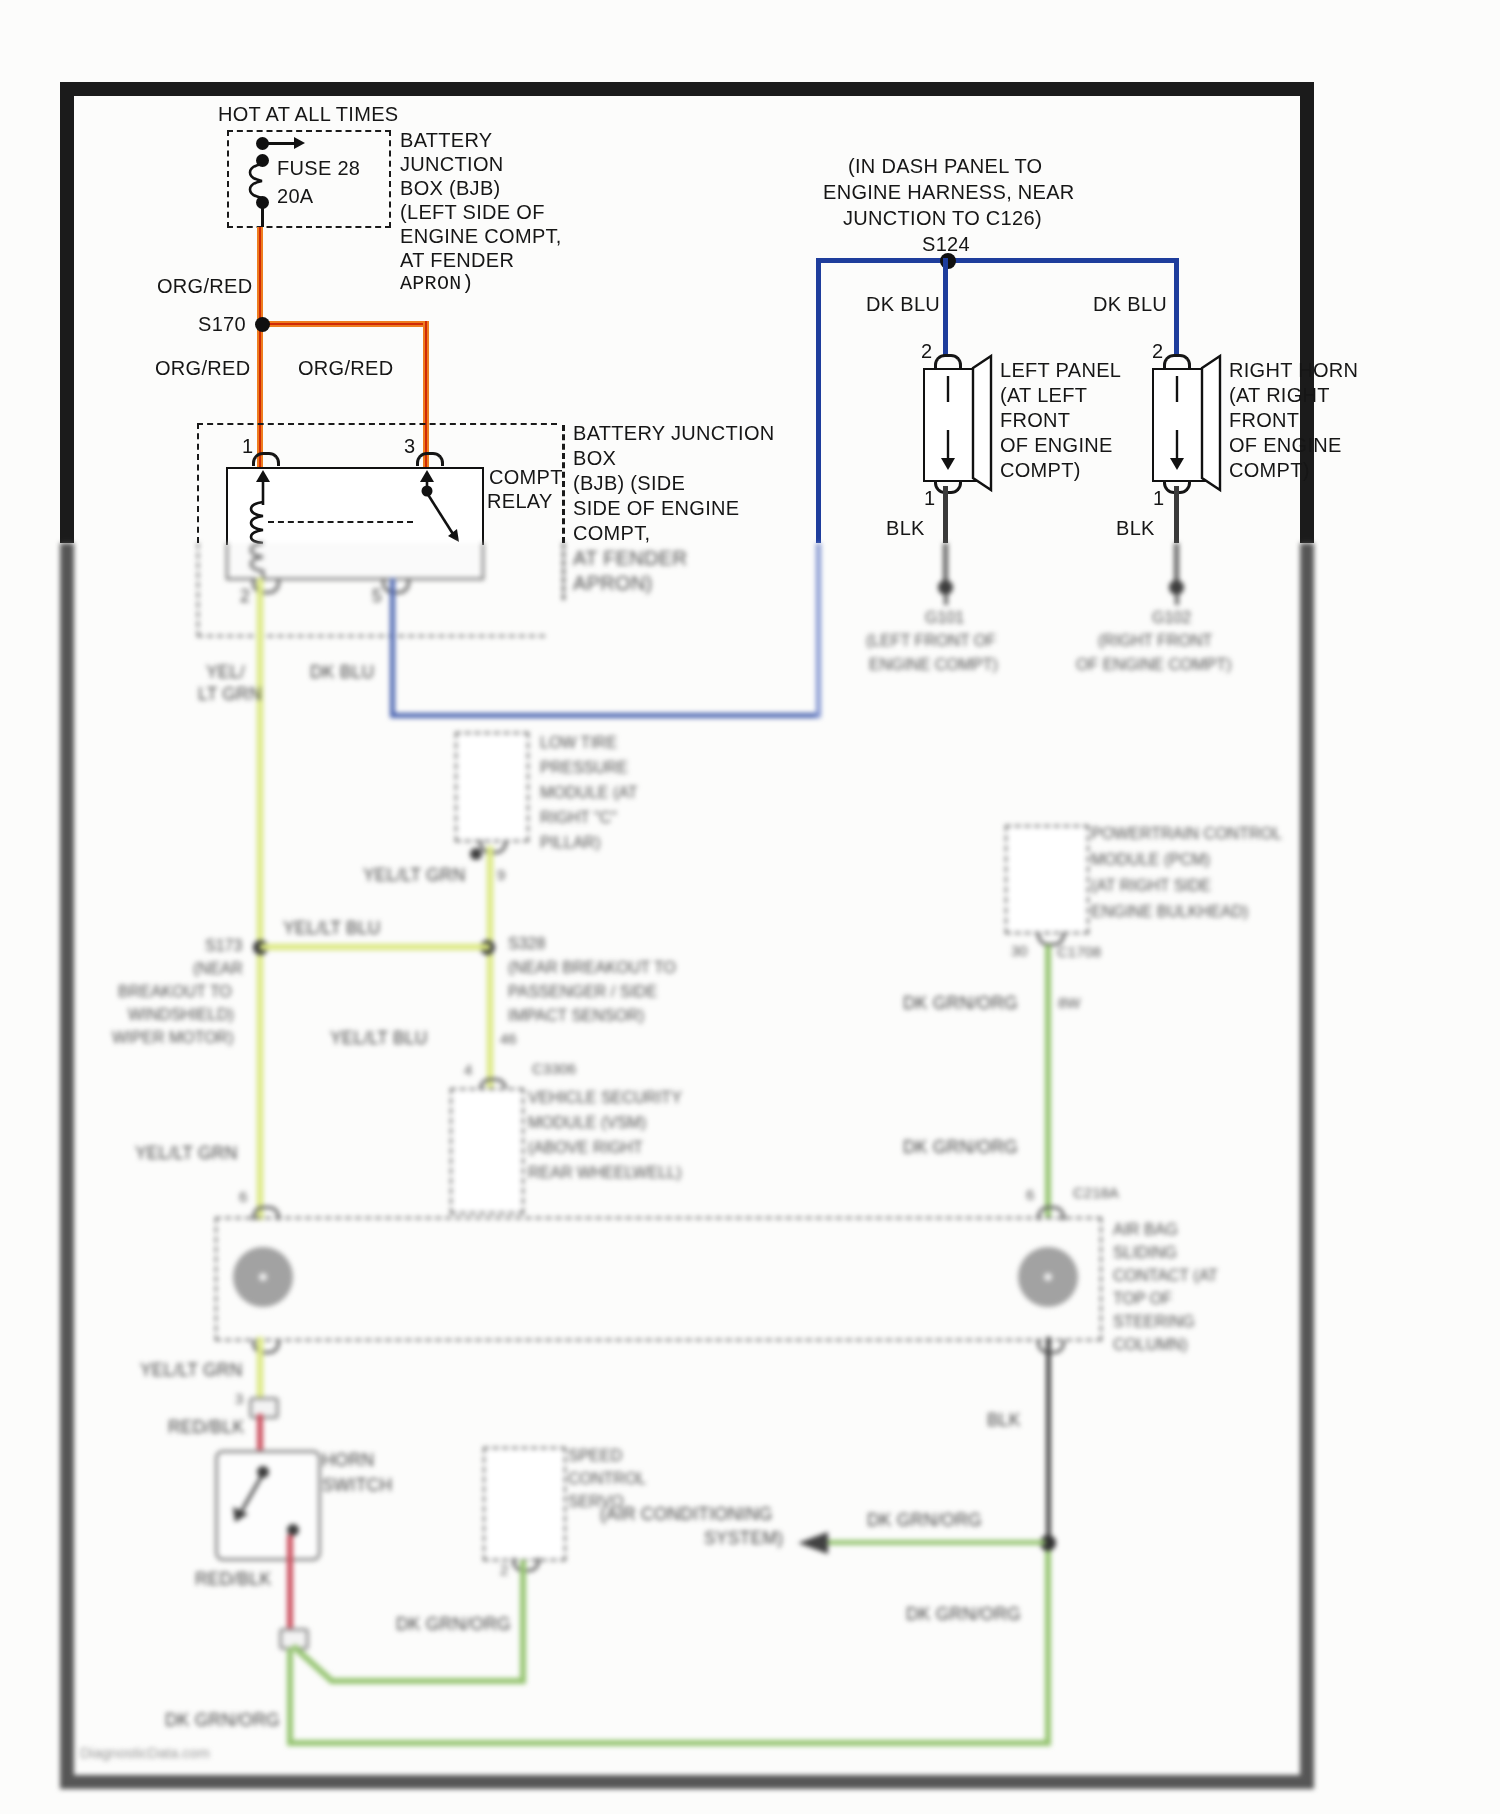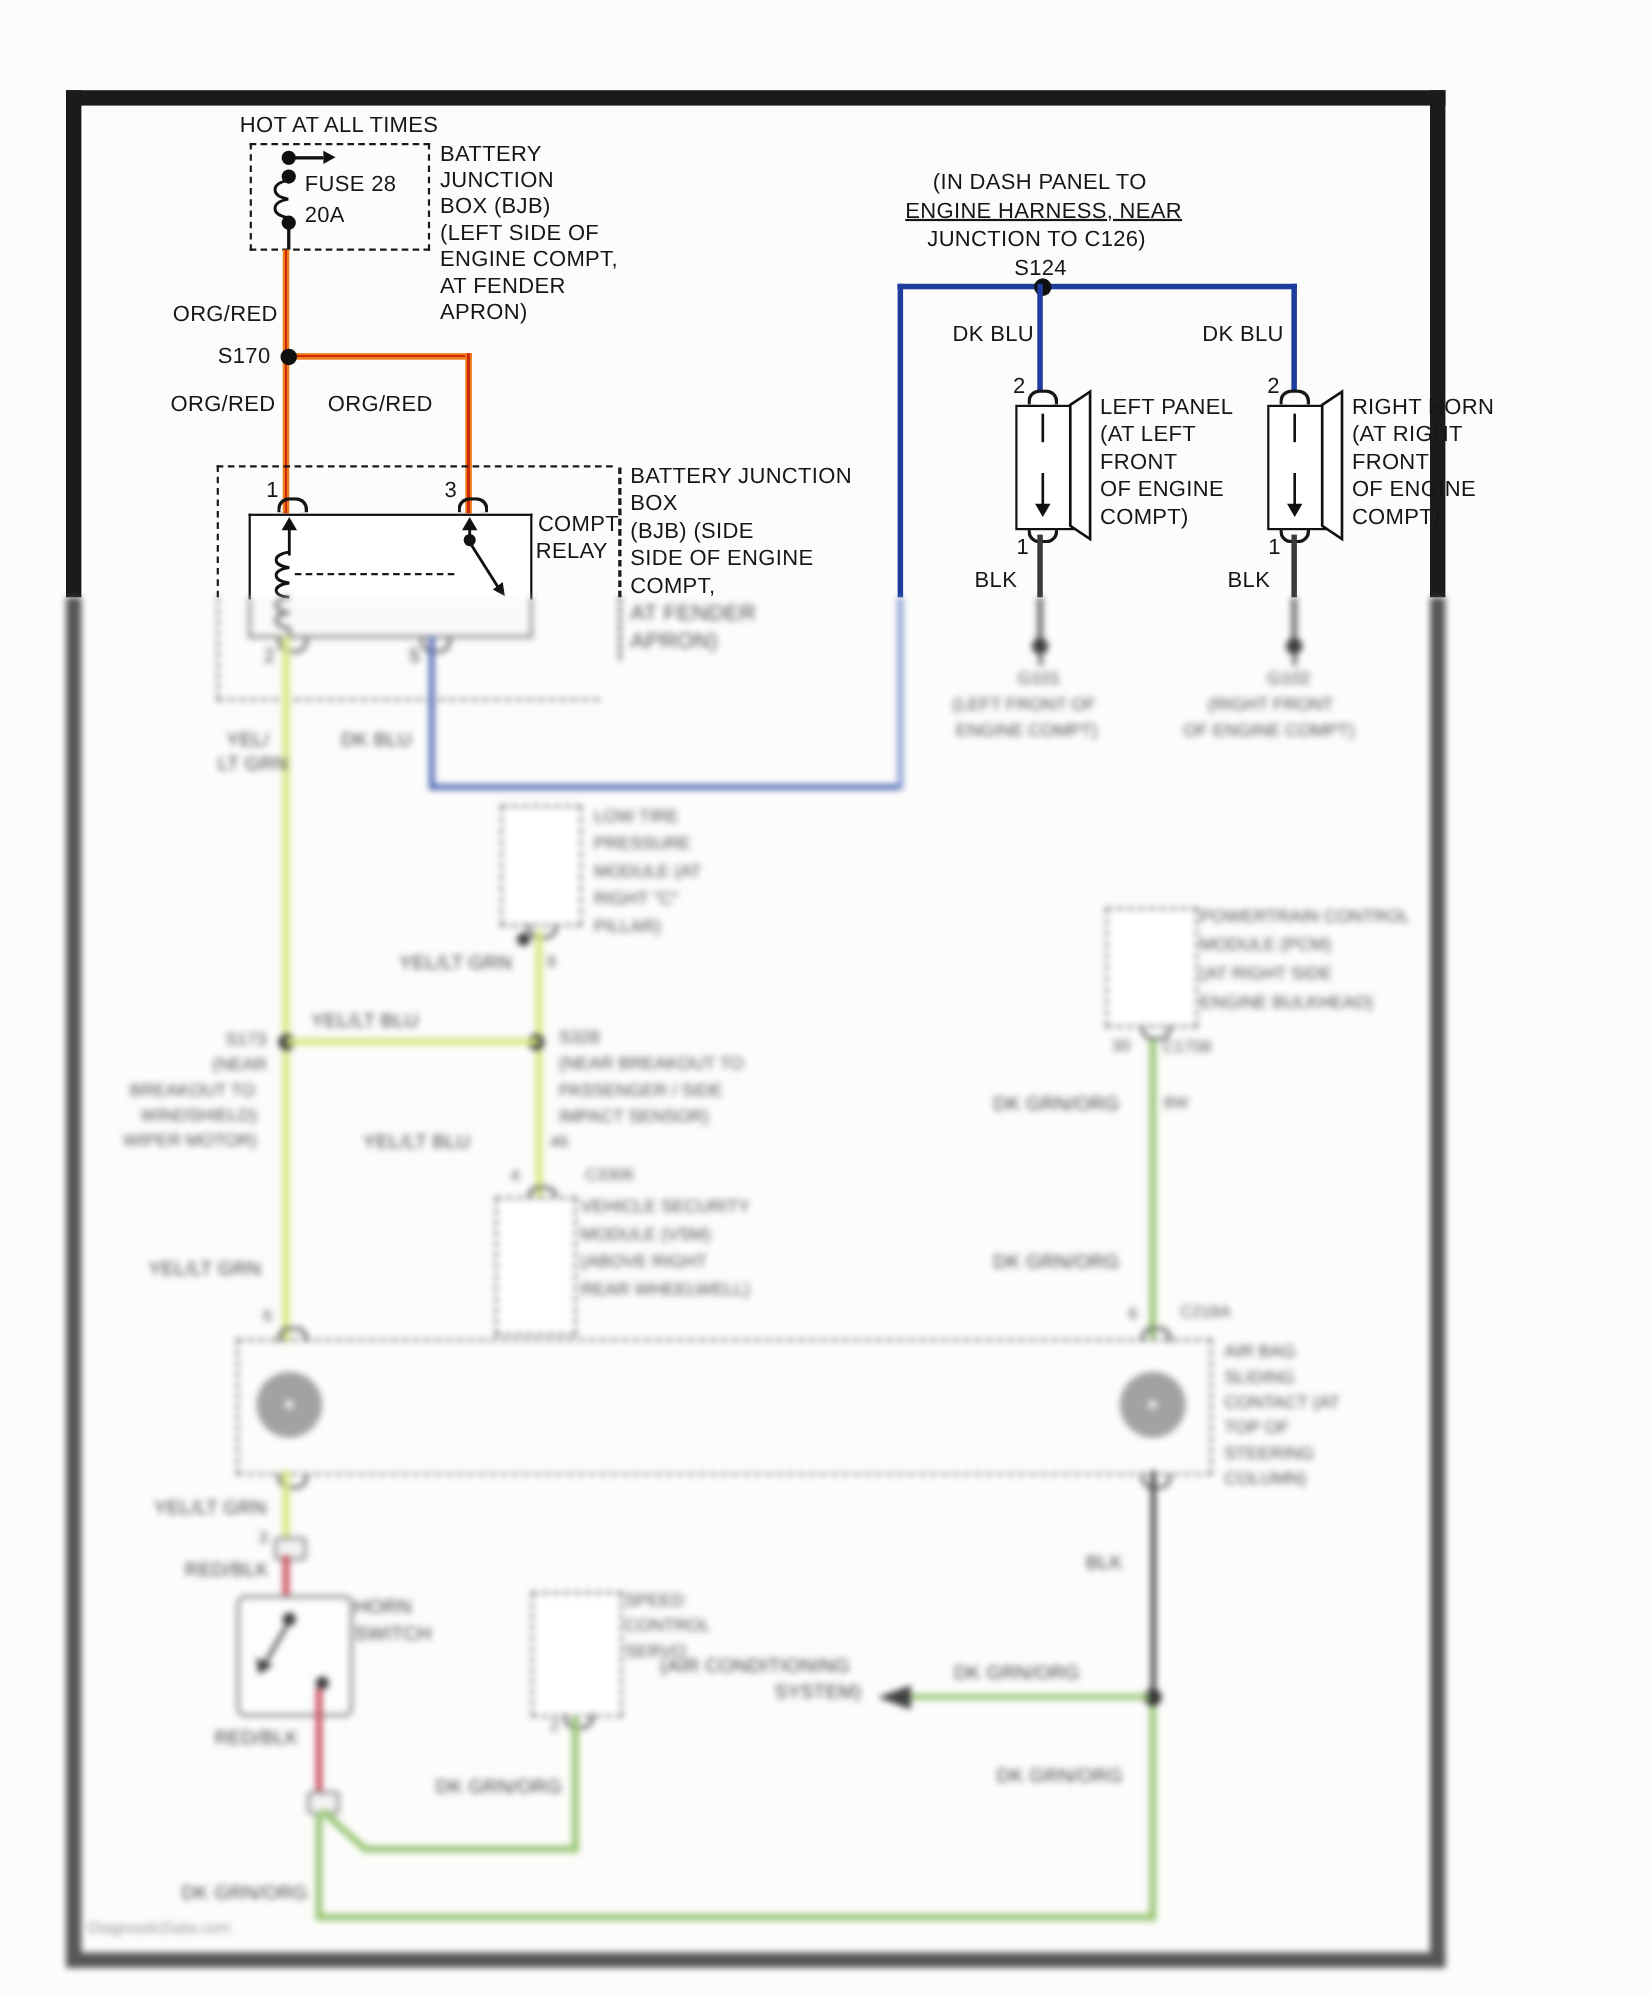--- a/index.html
+++ b/index.html
@@ -55,21 +55,21 @@
     <div class="wv" style="left:261px;top:206px;width:3px;height:21px;background:#111;"></div>
     <div class="t f20" style="left:277px;top:158px;">FUSE 28</div>
     <div class="t f20" style="left:277px;top:186px;">20A</div>
 
     <div class="t f20" style="left:400px;top:130px;">BATTERY</div>
     <div class="t f20" style="left:400px;top:154px;">JUNCTION</div>
     <div class="t f20" style="left:400px;top:178px;">BOX (BJB)</div>
     <div class="t f20" style="left:400px;top:202px;">(LEFT SIDE OF</div>
     <div class="t f20" style="left:400px;top:226px;">ENGINE COMPT,</div>
     <div class="t f20" style="left:400px;top:250px;">AT FENDER</div>
-    <div class="t f20" style="left:400px;top:274px;">APRON)</div>
+    <div class="t f20" style="left:400px;top:274px;font-family:Liberation Mono, monospace;">APRON)</div>
 
     <div class="wv" style="left:257px;top:227px;width:6px;height:240px;background:linear-gradient(90deg,#ee7d1e 0 2px,#cf2a06 2px 4px,#ee7d1e 4px 6px);"></div>
     <div class="wh" style="left:257px;top:321px;width:172px;height:6px;background:linear-gradient(180deg,#ee7d1e 0 2px,#cf2a06 2px 4px,#ee7d1e 4px 6px);"></div>
     <div class="wv" style="left:423px;top:321px;width:6px;height:146px;background:linear-gradient(90deg,#ee7d1e 0 2px,#cf2a06 2px 4px,#ee7d1e 4px 6px);"></div>
     <div class="t f20" style="left:157px;top:276px;">ORG/RED</div>
     <div class="t f20" style="left:198px;top:314px;">S170</div>
     <div class="dot" style="left:255px;top:317px;width:15px;height:15px;"></div>
     <div class="t f20" style="left:155px;top:358px;">ORG/RED</div>
     <div class="t f20" style="left:298px;top:358px;">ORG/RED</div>
 
@@ -103,21 +103,21 @@
 
     <div class="t f20" style="left:489px;top:467px;">COMPT</div>
     <div class="t f20" style="left:487px;top:491px;">RELAY</div>
     <div class="t f20" style="left:573px;top:423px;">BATTERY JUNCTION</div>
     <div class="t f20" style="left:573px;top:448px;">BOX</div>
     <div class="t f20" style="left:573px;top:473px;">(BJB) (SIDE</div>
     <div class="t f20" style="left:573px;top:498px;">SIDE OF ENGINE</div>
     <div class="t f20" style="left:573px;top:523px;">COMPT,</div>
 
     <div class="t f20" style="left:848px;top:156px;">(IN DASH PANEL TO</div>
-    <div class="t f20" style="left:823px;top:182px;text-decoration:underline;">ENGINE HARNESS, NEAR</div>
+    <div class="t f20" style="left:823px;top:182px;">ENGINE HARNESS, NEAR</div>
     <div class="t f20" style="left:843px;top:208px;">JUNCTION TO C126)</div>
     <div class="t f20" style="left:922px;top:234px;">S124</div>
     <div class="wh" style="left:816px;top:258px;width:363px;height:5px;background:#1e3d9c;"></div>
     <div class="dot" style="left:940px;top:253px;width:16px;height:16px;"></div>
     <div class="wv" style="left:816px;top:258px;width:5px;height:285px;background:#1e3d9c;"></div>
     <div class="wv" style="left:943px;top:258px;width:5px;height:98px;background:#1e3d9c;"></div>
     <div class="wv" style="left:1174px;top:258px;width:5px;height:98px;background:#1e3d9c;"></div>
     <div class="t f20" style="left:866px;top:294px;">DK BLU</div>
     <div class="t f20" style="left:1093px;top:294px;">DK BLU</div>
 

